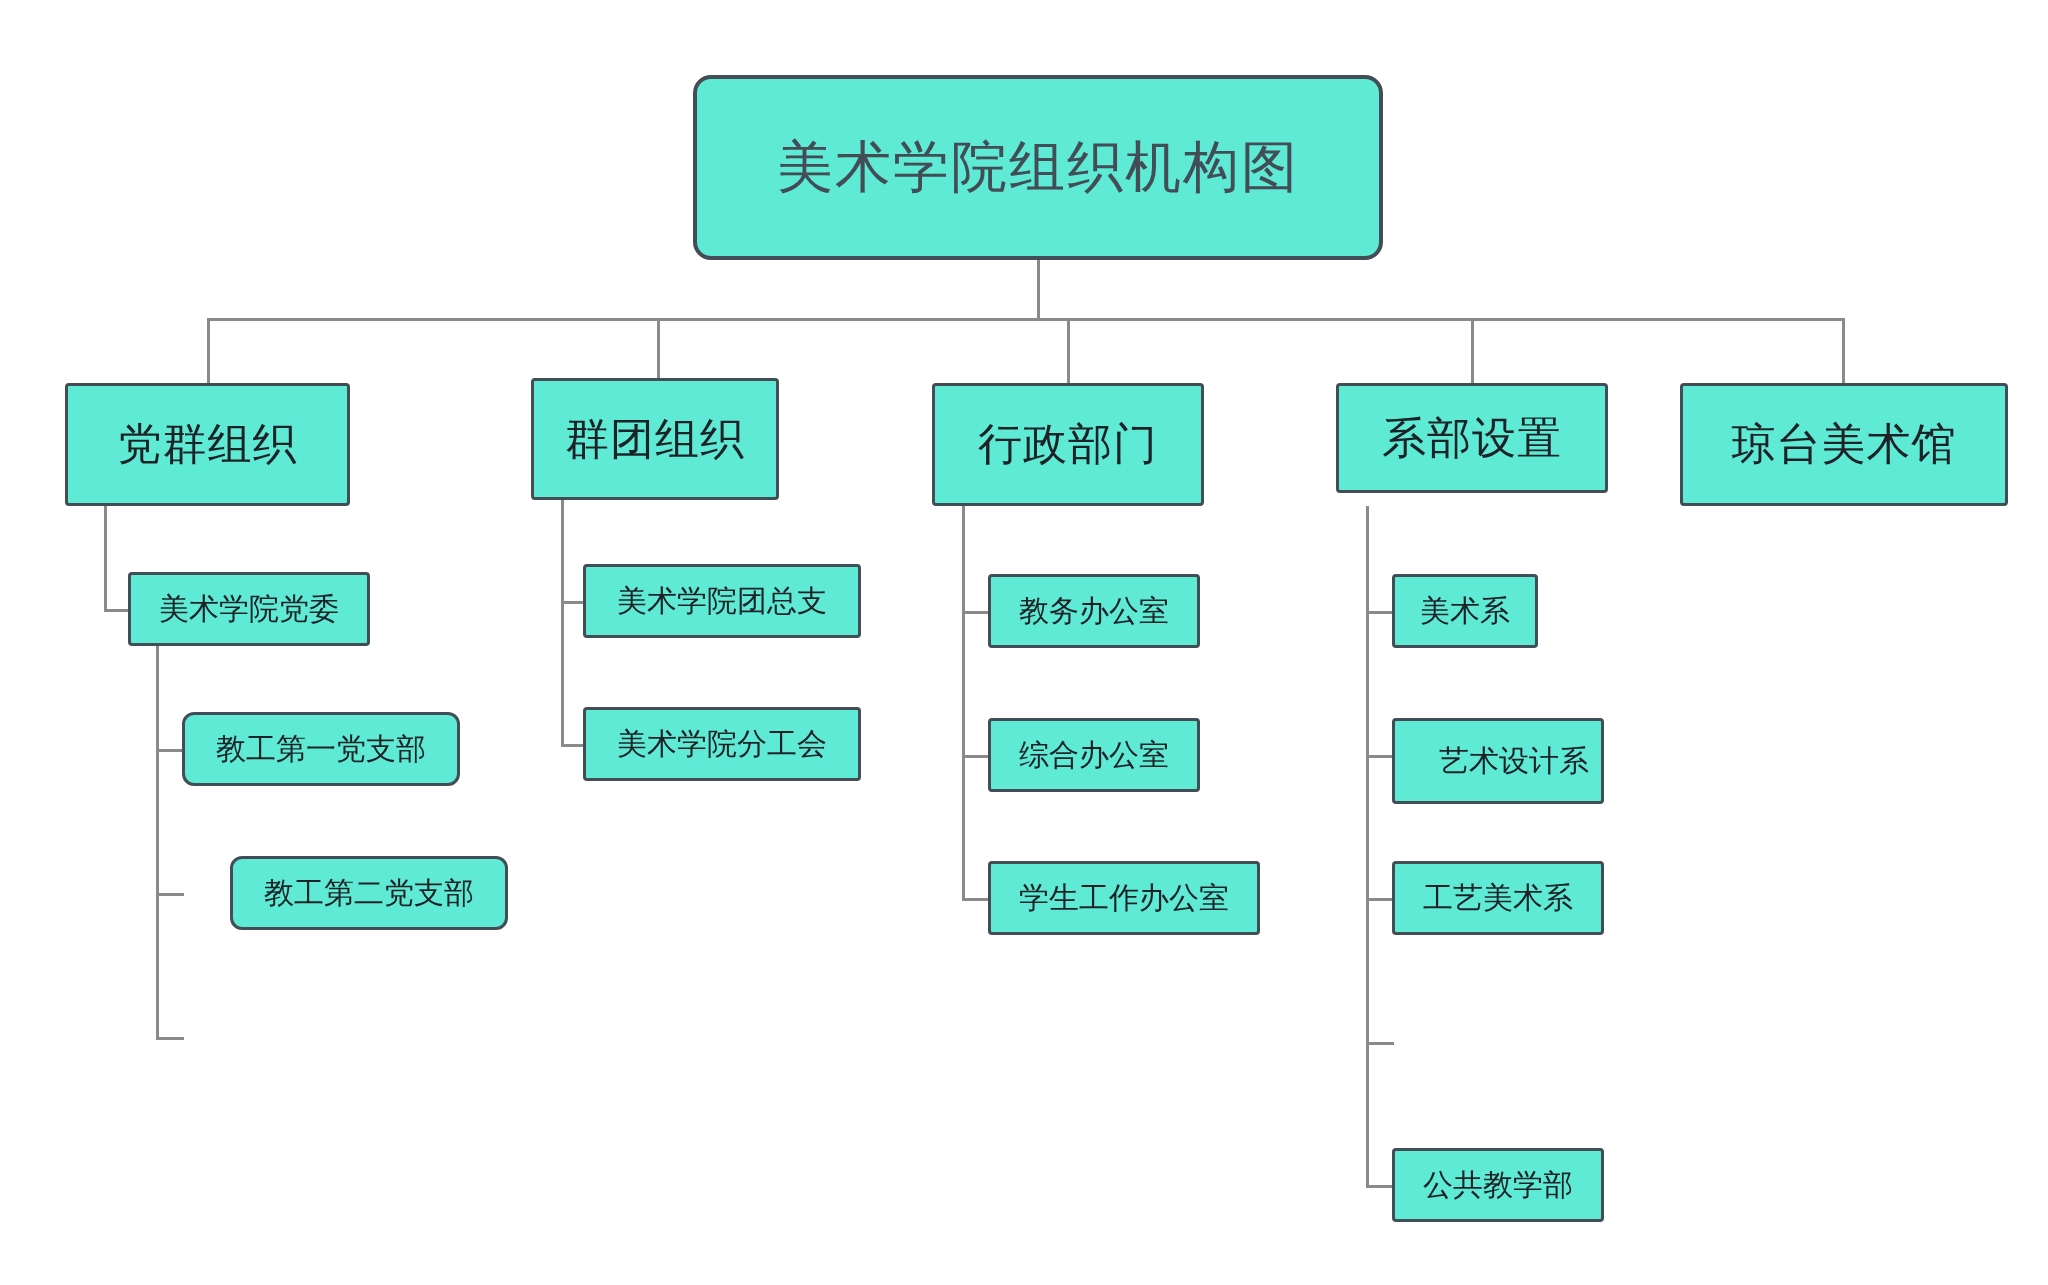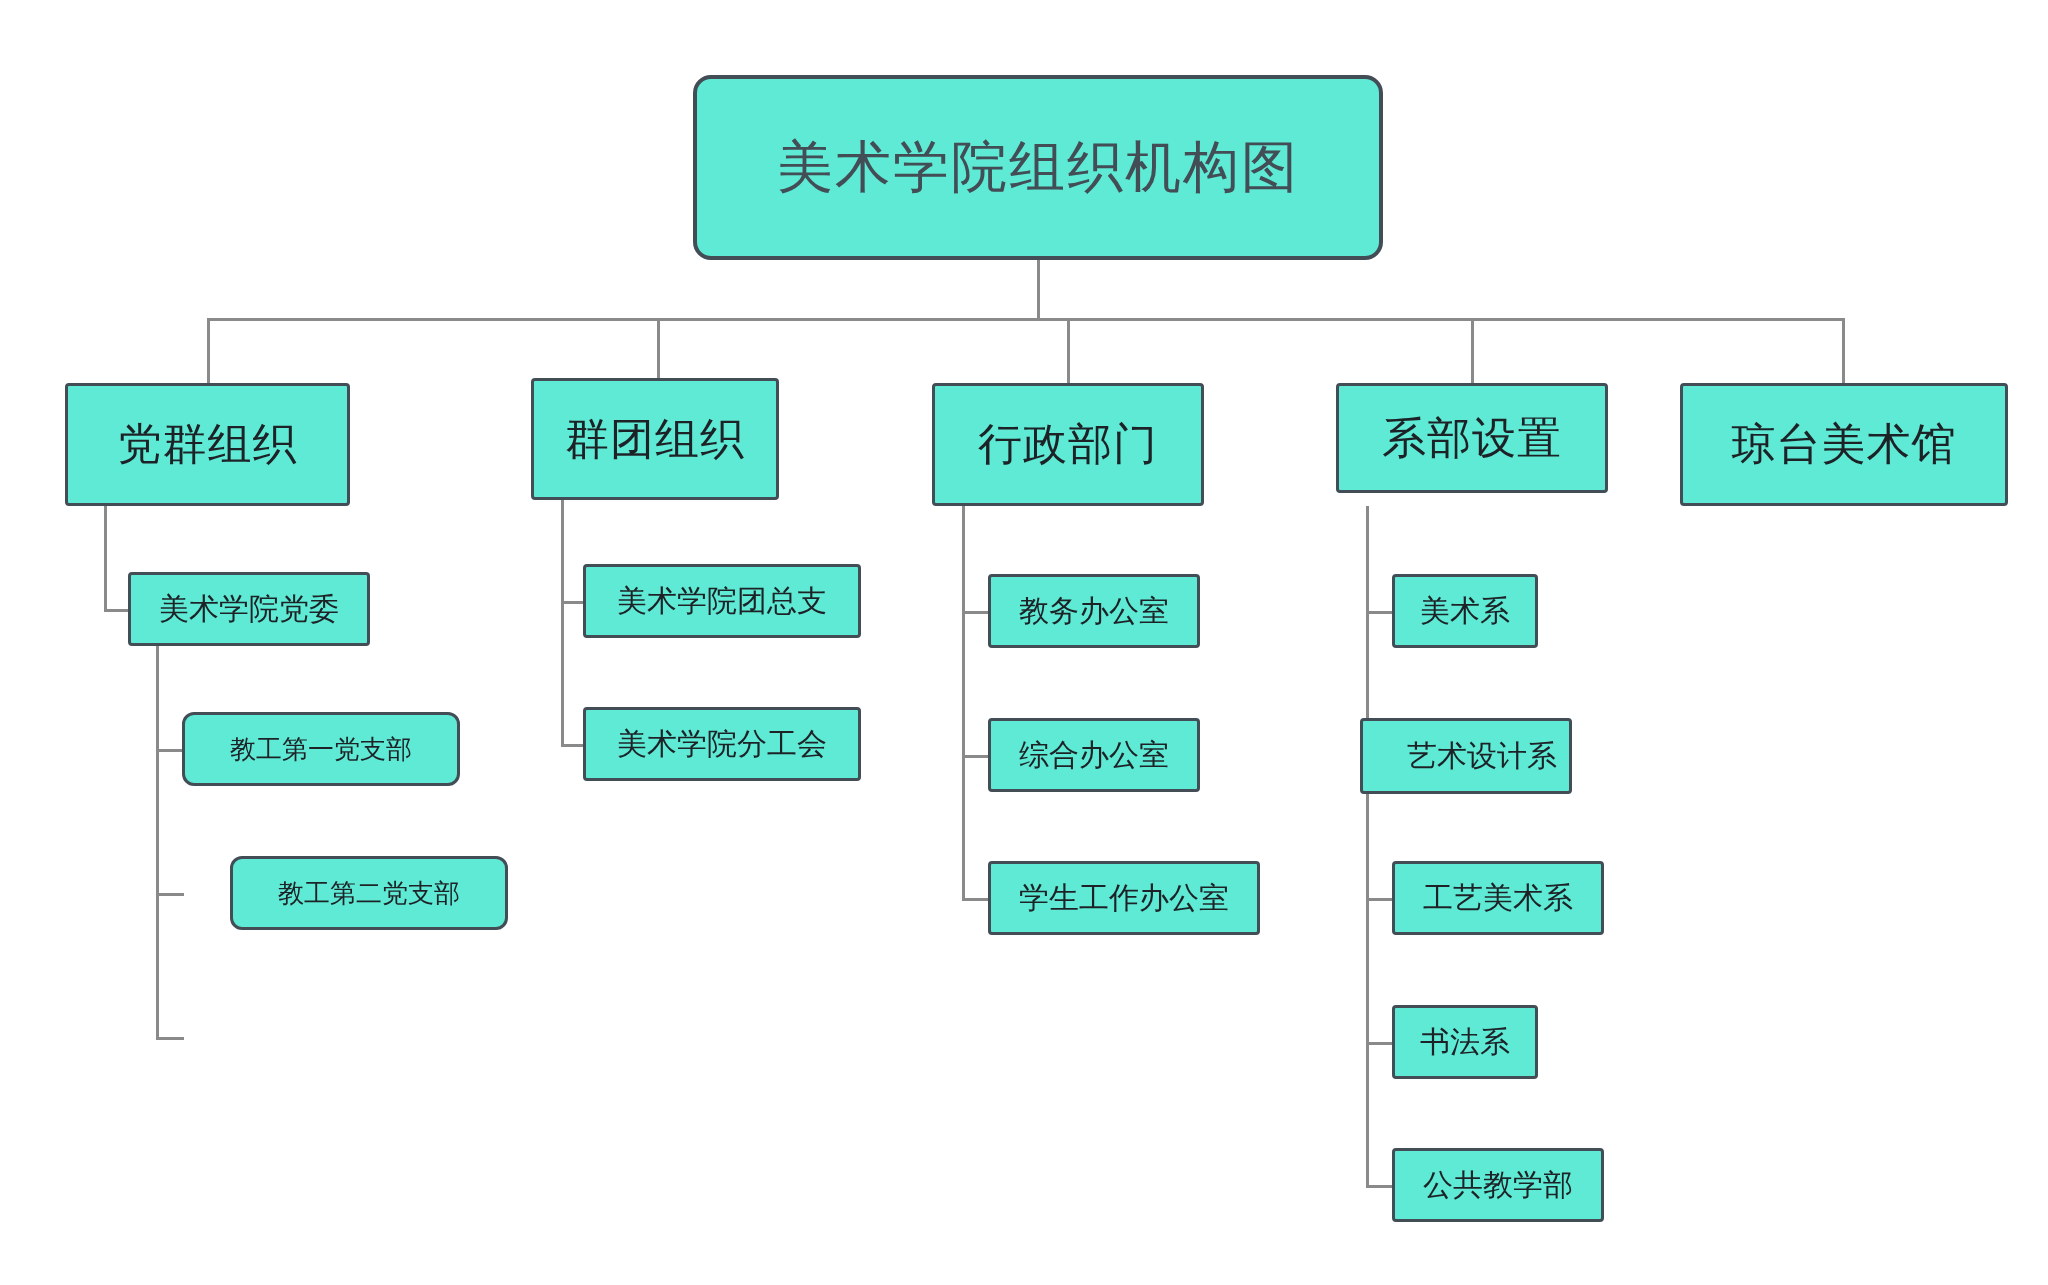--- a/index.html
+++ b/index.html
@@ -34,21 +34,21 @@
     letter-spacing:1px;
     border-radius:4px;
     color:#1d2227;
   }
   .node.l3{
     font-size:30px;
     border-radius:4px;
     color:#1d2227;
   }
   .node.l4{
-    font-size:26px;
+    font-size:30px;
     border-radius:12px;
     color:#1d2227;
   }
 
   .line{
     position:absolute;
     background:#8a8a8a;
     z-index:1;
   }
   .line.h{height:3px;}
@@ -141,26 +141,23 @@
   <div class="node l3" style="left:988px;top:718px;width:212px;height:74px;">
     <span>综合办公室</span>
   </div>
   <div class="node l3" style="left:988px;top:861px;width:272px;height:74px;">
     <span>学生工作办公室</span>
   </div>
 
   <div class="node l3" style="left:1392px;top:574px;width:146px;height:74px;">
     <span>美术系</span>
   </div>
-  <div class="node l3" style="left:1360px;top:718px;width:212px;height:76px;padding-left:32px;">
+  <div class="node l3" style="left:1392px;top:718px;width:212px;height:86px;padding-left:32px;">
     <span>艺术设计系</span>
   </div>
   <div class="node l3" style="left:1392px;top:861px;width:212px;height:74px;">
     <span>工艺美术系</span>
-  </div>
-  <div class="node l3" style="left:1392px;top:1005px;width:146px;height:74px;">
-    <span>书法系</span>
   </div>
   <div class="node l3" style="left:1392px;top:1148px;width:212px;height:74px;">
     <span>公共教学部</span>
   </div>
 
 </div>
 
 </body></html>

